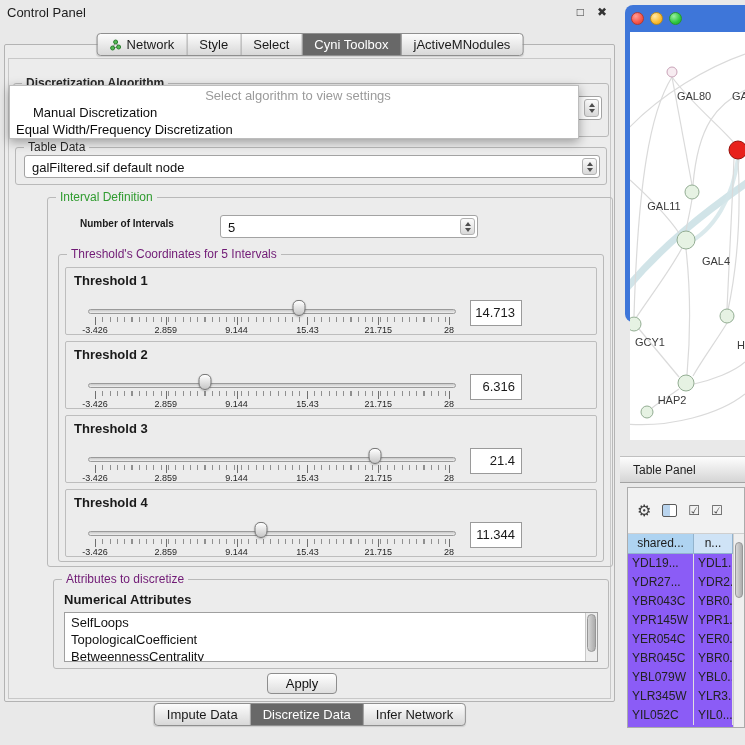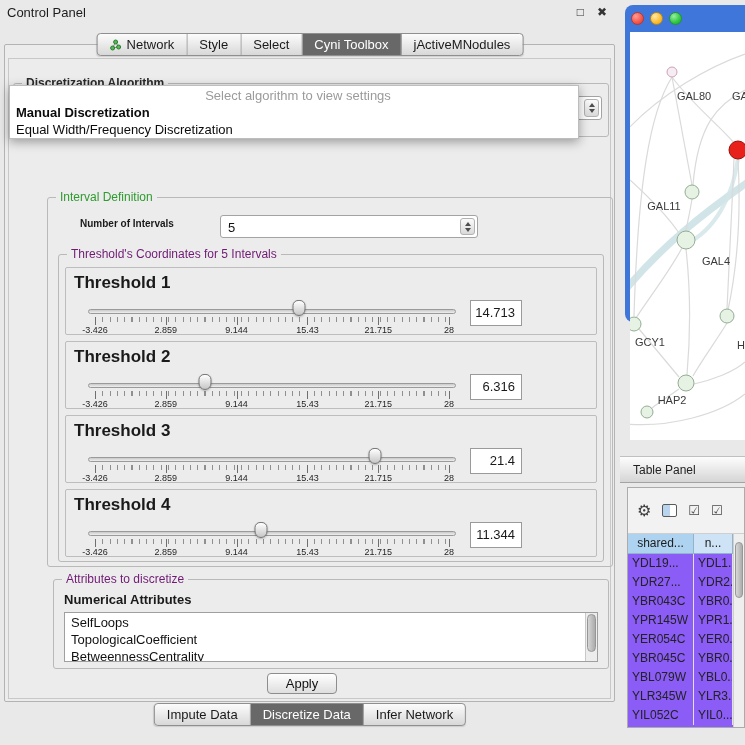--- a/index.html
+++ b/index.html
@@ -39,33 +39,33 @@
 .combo-text{position:absolute;left:7px;top:50%;transform:translateY(-50%);font-size:13px;color:#111;white-space:nowrap;}
 .stepper{position:absolute;right:2px;top:2px;bottom:2px;width:15px;background:linear-gradient(#fbfbfb,#d9d9d9);border:1px solid #b2b2b2;border-radius:3px;display:flex;flex-direction:column;align-items:center;justify-content:center;gap:2px;}
 .stepper i{display:block;width:0;height:0;border-left:3px solid transparent;border-right:3px solid transparent;}
 .stepper .up{border-bottom:4px solid #4e4e4e;}
 .stepper .dn{border-top:4px solid #4e4e4e;}
 
 
 .popup{position:absolute;left:0;top:26px;width:570px;height:54px;background:#fff;border:1px solid #bdbdbd;box-shadow:0 3px 10px rgba(0,0,0,.35);z-index:30;padding-top:1px;}
 .popup-placeholder{height:17px;line-height:17px;text-align:center;color:#9b9b9b;font-size:13px;margin-left:8px;}
 .popup-item{height:17px;line-height:17px;padding-left:6px;font-size:13px;color:#0c0c0c;}
-.popup-item.first{font-weight:bold;}
+.popup-item.first{font-weight:normal;margin-left:17px;}
 
 .td-group{left:6px;top:88px;width:592px;height:38px;}
 .td-combo{left:8px;top:7px;width:576px;height:23px;}
 
 .interval-group{left:38px;top:138px;width:566px;height:370px;padding-left:45px;}
 .ni-label{position:absolute;left:32px;top:20px;font-weight:bold;font-size:10px;}
 .ni-combo{left:172px;top:17px;width:258px;height:23px;}
 .thr-group{left:10px;top:56px;width:546px;height:308px;}
 
 .threshold-panel{position:relative;margin:12px 6px 6px 6px;height:68px;border:1px solid #bdbdbd;border-radius:2px;}
 .threshold-panel + .threshold-panel{margin-top:6px;}
-.th-label{position:absolute;left:8px;top:5px;font-weight:bold;font-size:17px;text-align:right;}
+.th-label{position:absolute;left:8px;top:5px;font-weight:bold;font-size:13px;text-align:right;}
 .slider{position:absolute;left:22px;top:30px;width:368px;height:36px;}
 .track{position:absolute;left:0;right:0;top:11px;height:5px;border:1px solid #9a9a9a;border-radius:3px;background:linear-gradient(#c9c9c9,#efefef);}
 .tick-area{position:absolute;left:7px;right:7px;top:0;bottom:0;}
 .minor-ticks{position:absolute;left:0;right:0;top:19px;height:5px;background:repeating-linear-gradient(to right,#8f8f8f 0,#8f8f8f 1px,transparent 1px,transparent 7.3px);}
 .major-tick{position:absolute;top:19px;width:1px;height:8px;background:#6f6f6f;}
 .scale-label{position:absolute;top:27px;transform:translateX(-50%);font-size:9px;color:#1e1e1e;white-space:nowrap;}
 .thumb{position:absolute;top:2px;width:13px;height:16px;transform:translateX(-50%);background:linear-gradient(#ffffff,#c6c6c6);border:1px solid #737373;border-radius:6px 6px 7px 7px;box-shadow:0 1px 2px rgba(0,0,0,.25);}
 .th-value{position:absolute;left:404px;top:32px;width:52px;height:26px;background:#fff;border:1px solid #9a9a9a;font-size:13px;line-height:24px;text-align:right;padding-right:6px;}
 
 .attr-group{left:44px;top:520px;width:556px;height:90px;}
@@ -162,20 +162,30 @@
     </div>
 
     <div class="popup">
       <div class="popup-placeholder">Select algorithm to view settings</div>
       <div>
           <div class="popup-item first">Manual Discretization</div>
           <div class="popup-item">Equal Width/Frequency Discretization</div>
         </div>
     </div>
 
+    <div class="group td-group">
+      <span class="legend">Table Data</span>
+      <div class="combo td-combo">
+        <span class="combo-text">galFiltered.sif default node</span>
+        <span class="stepper">
+            <i class="up"></i>
+            <i class="dn"></i>
+          </span>
+      </div>
+    </div>
 
     <div class="group interval-group">
       <span class="legend legend-green">Interval Definition</span>
       <span class="ni-label">Number of Intervals</span>
       <div class="combo ni-combo">
         <span class="combo-text">5</span>
         <span class="stepper">
             <i class="up"></i>
             <i class="dn"></i>
           </span>

